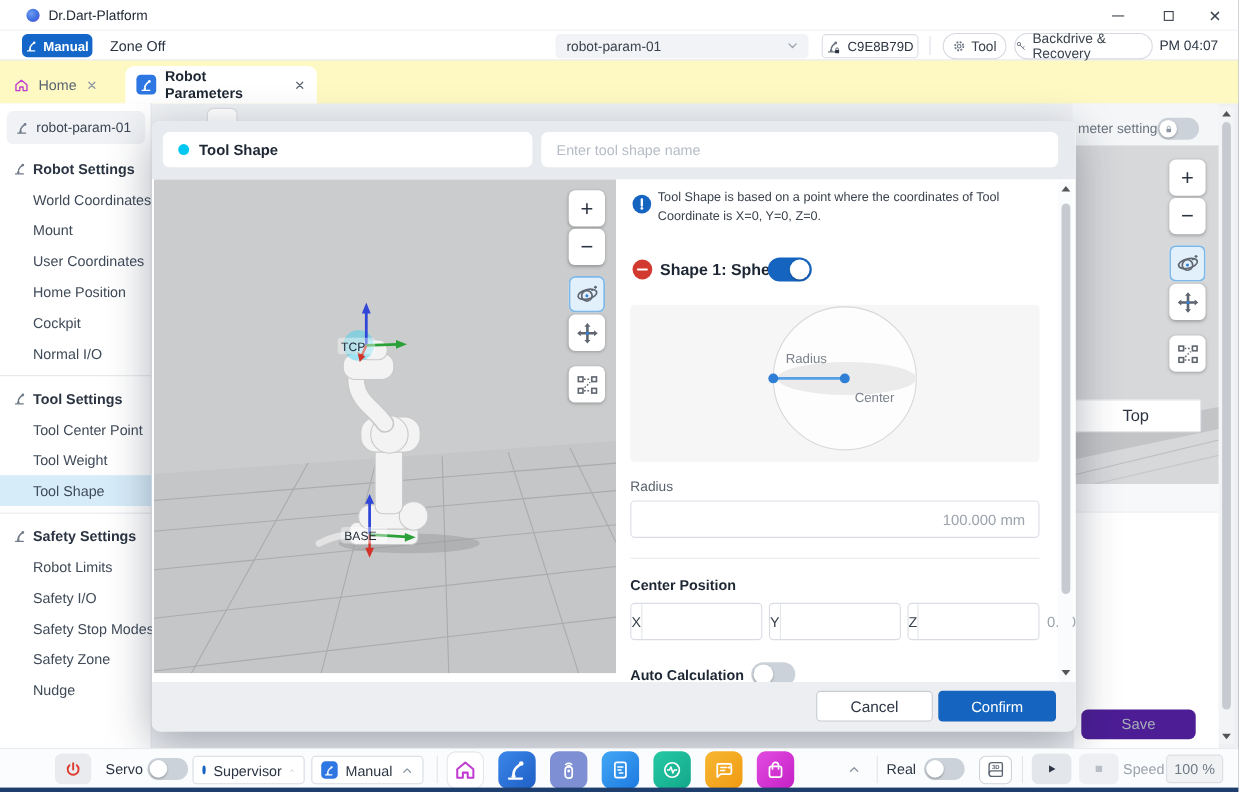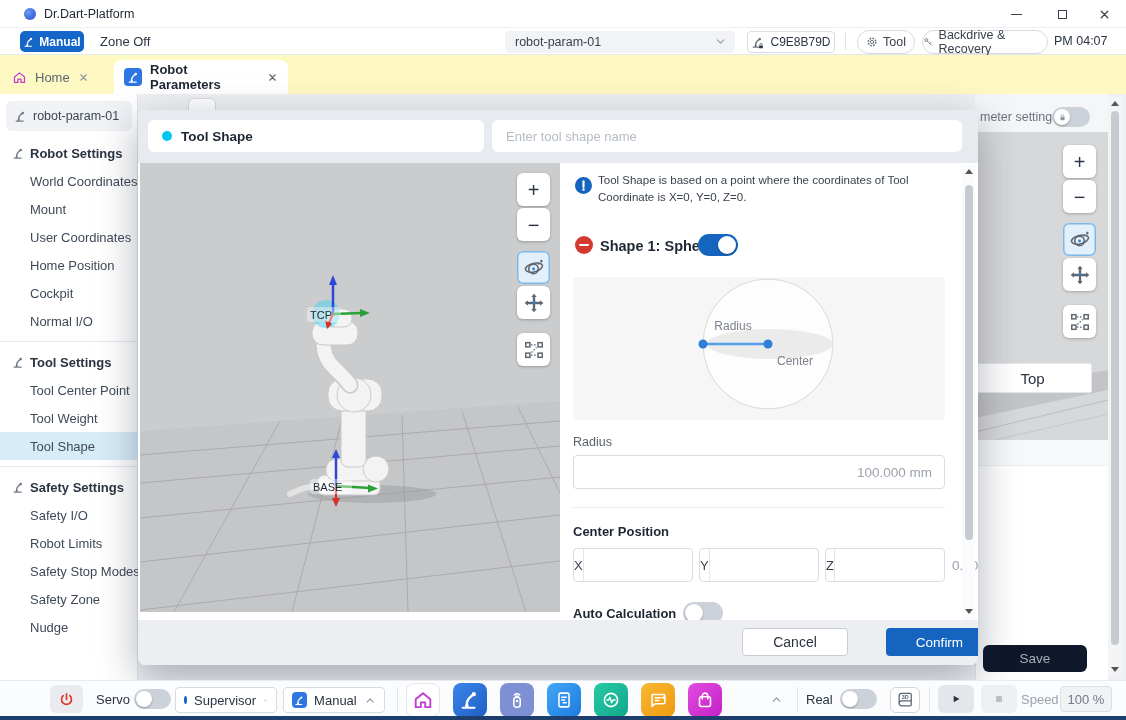--- a/index.html
+++ b/index.html
@@ -57,21 +57,21 @@
   .nav-item.active { background:#d7ecf9; }
   .nav-divider { height:7px; border-top:1px solid #e6e9ed; margin-top:6px; }
   .gi { width:13px; height:13px; color:#707a88; }
 
   
   .bg-settings-row { left:975px; top:94px; width:133px; height:38px; background:#f4f6f8; }
   .bg-settings-text { left:980px; top:110px; font-size:12.5px; color:#6b7480; }
   .bg-viewport { left:975px; top:132px; width:133px; height:308px; overflow:hidden; }
   .bg-card { left:975px; top:440px; width:133px; height:240px; background:#fff; border-left:1px solid #e3e6ea; }
   .bg-card-top { left:0; top:0; width:133px; height:26px; background:#f7f8fa; border-bottom:1px solid #eceef1; }
-  .save-btn { left:983px; top:645px; width:104px; height:27px; background:#0f172a; border-radius:6px;
+  .save-btn { left:983px; top:645px; width:104px; height:27px; background:#4c1d95; border-radius:6px;
               color:#a7aeb8; font-size:13.5px; display:flex; align-items:center; justify-content:center; }
   .top-view-btn { left:973px; top:363px; width:119px; height:30px; background:#fff; border:1px solid #e3e6ea; border-radius:2px;
                   display:flex; align-items:center; justify-content:center; font-size:15px; color:#2b3442; }
 
   
   .toggle { border-radius:999px; position:absolute; }
   .toggle .knob { position:absolute; top:2px; background:#fff; border-radius:50%;
                   box-shadow:0 1px 2px rgba(0,0,0,.3); display:flex; align-items:center; justify-content:center; }
   .t-off { background:#ccd2d9; }
   .t-on  { background:#1565c0; }
@@ -116,21 +116,21 @@
   .hdiv { border-top:1px solid #e7eaee; }
   .bold-label { font-size:13px; font-weight:bold; color:#1d2733; }
   .axis-box { display:flex; align-items:stretch; }
   .axis-tag { width:27px; display:flex; align-items:center; justify-content:center; font-size:13px; color:#3a424d;
               border-right:1px solid #e2e5ea; }
 
   .modal-foot { left:0; top:510px; width:840px; height:45px; background:#eceef1; z-index:5; }
   .cancel-btn { left:604px; top:8px; width:106px; height:28px; background:#fff; border:1px solid #c7ccd3; border-radius:4px;
                 display:flex; align-items:center; justify-content:center; font-size:14px; color:#2b3442; cursor:pointer; }
   .confirm-btn { left:715px; top:8px; width:107px; height:28px; background:#1565c0; border-radius:4px;
-                 display:flex; align-items:center; justify-content:center; font-size:13.5px; color:#fff; cursor:pointer;margin-left:33px; }
+                 display:flex; align-items:center; justify-content:center; font-size:13.5px; color:#fff; cursor:pointer; }
 
   
   .sb-track { background:#f3f4f6; }
   .sb-thumb { background:#c7cbd1; border-radius:4px; position:absolute; }
   .sb-arrow { width:0; height:0; position:absolute; left:50%; transform:translateX(-50%); }
   .sb-up { border-left:4px solid transparent; border-right:4px solid transparent; border-bottom:5px solid #555; }
   .sb-down { border-left:4px solid transparent; border-right:4px solid transparent; border-top:5px solid #555; }
 
   
   .statusbar { left:0; top:680px; width:1126px; height:36px; background:#fbfcfd; border-top:1px solid #e8eaed; z-index:30; }
@@ -331,22 +331,22 @@
       <div class="nav-item">Tool Center Point</div>
       <div class="nav-item">Tool Weight</div>
       <div class="nav-item active">Tool Shape</div>
       <div class="nav-divider"></div>
       <div class="nav-group-header">
         <svg class="ic gi" viewBox="0 0 24 24">
             <use href="#sym-robot"></use>
           </svg>
         <span>Safety Settings</span>
       </div>
+      <div class="nav-item">Robot Limits</div>
       <div class="nav-item">Safety I/O</div>
-      <div class="nav-item">Robot Limits</div>
       <div class="nav-item">Safety Stop Modes</div>
       <div class="nav-item">Safety Zone</div>
       <div class="nav-item">Nudge</div>
     </nav>
   </div>
 
   <div class="abs" style="left:188px;top:98px;width:28px;height:26px;background:#fff;border:1px solid #d9dce1;border-radius:6px;"></div>
 
   <div class="abs bg-settings-row">
     <span class="abs bg-settings-text" style="left:5px;top:16px;position:absolute">meter settings.</span>

